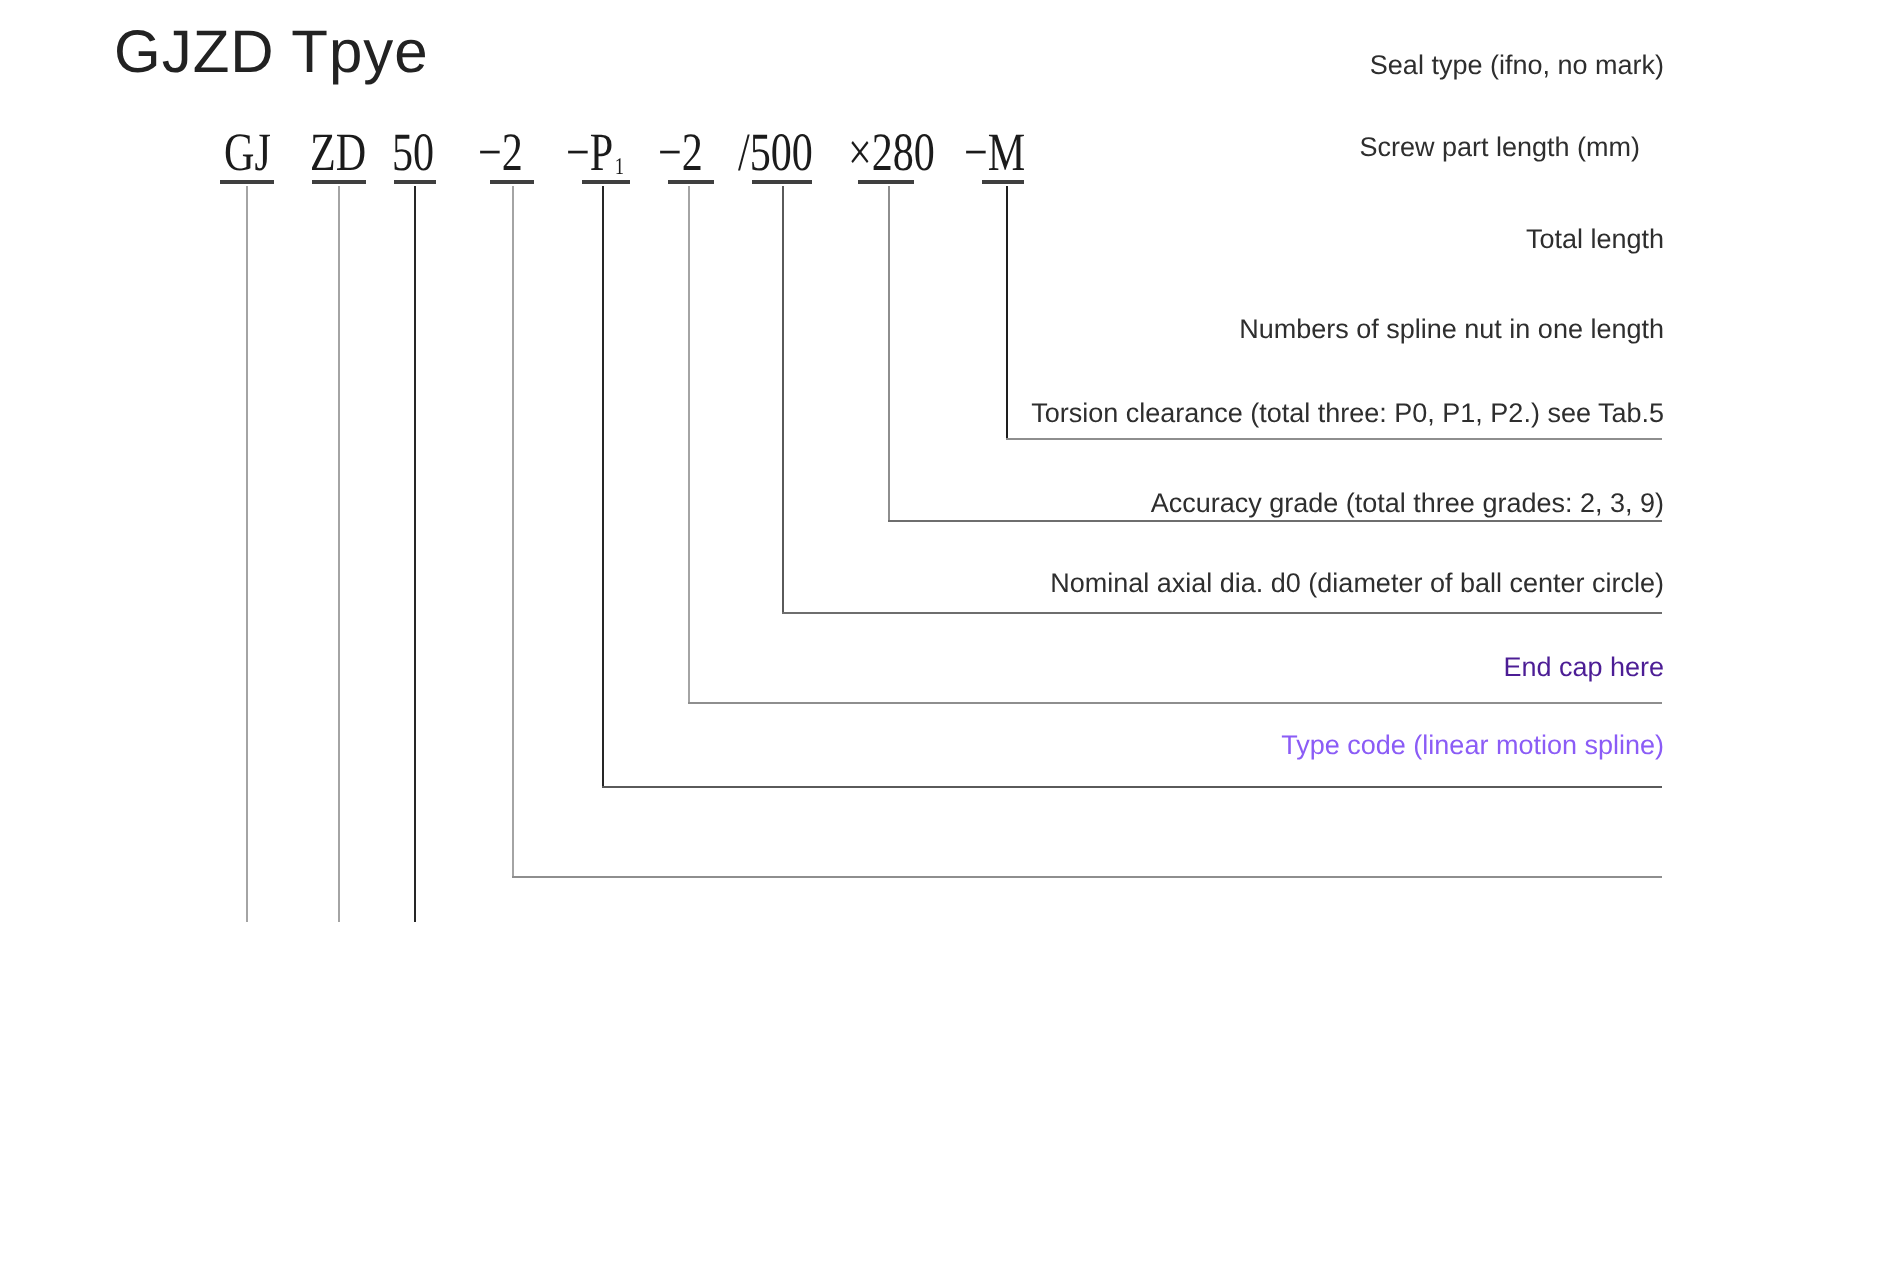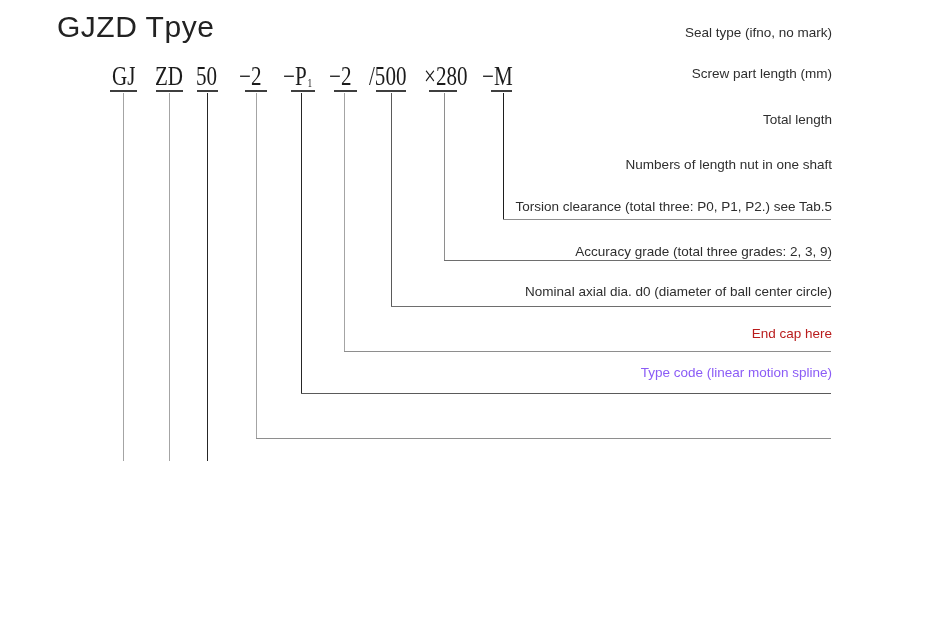--- a/index.html
+++ b/index.html
@@ -74,21 +74,21 @@
       <div class="code-underline" style="left: 110px; width: 27px; top: 90px; background: rgb(63, 63, 63);"></div>
       <div class="v-line" style="left: 123px; top: 93px; height: 467px; background: rgb(164, 164, 164);"></div>
       <div class="h-line" style="left: 123px; top: 559px; width: 708px; background: rgb(45, 45, 45);"></div>
       <div class="desc-label" style="right: 108px; bottom: 81px; color: #8b5cf6;">
         <div>Type code (linear motion spline)</div>
       </div>
       <div class="code-text" style="left: 155px; color: rgb(27, 27, 27);">ZD</div>
       <div class="code-underline" style="left: 156px; width: 27px; top: 90px; background: rgb(63, 63, 63);"></div>
       <div class="v-line" style="left: 169px; top: 93px; height: 428px; background: rgb(164, 164, 164);"></div>
       <div class="h-line" style="left: 169px; top: 520px; width: 662px; background: rgb(142, 142, 142);"></div>
-      <div class="desc-label" style="right: 108px; bottom: 120px; color: #b91c1c; padding-left: 28px;">
+      <div class="desc-label" style="right: 108px; bottom: 120px; color: #4c1d95; padding-left: 28px;">
         <div>End cap here</div>
       </div>
       <div class="code-text" style="left: 196px; color: rgb(27, 27, 27);">50</div>
       <div class="code-underline" style="left: 197px; width: 21px; top: 90px; background: rgb(63, 63, 63);"></div>
       <div class="v-line" style="left: 207px; top: 93px; height: 386px; background: rgb(38, 38, 38);"></div>
       <div class="h-line" style="left: 207px; top: 478px; width: 624px; background: rgb(90, 90, 90);"></div>
       <div class="desc-label" style="right: 108px; bottom: 162px; color: rgb(46, 46, 46);">
         <div>Nominal axial dia. d0 (diameter of ball center circle)</div>
       </div>
       <div class="code-text" style="left: 239px; color: rgb(27, 27, 27);">−2</div>
@@ -103,34 +103,34 @@
       <div class="v-line" style="left: 301px; top: 93px; height: 301px; background: rgb(38, 38, 38);"></div>
       <div class="h-line" style="left: 301px; top: 393px; width: 530px; background: rgb(90, 90, 90);"></div>
       <div class="desc-label" style="right: 108px; bottom: 247px; color: rgb(46, 46, 46);">
         <div>Torsion clearance (total three: P0, P1, P2.) see Tab.5</div>
       </div>
       <div class="code-text" style="left: 329px; color: rgb(27, 27, 27);">−2</div>
       <div class="code-underline" style="left: 334px; width: 23px; top: 90px; background: rgb(63, 63, 63);"></div>
       <div class="v-line" style="left: 344px; top: 93px; height: 259px; background: rgb(164, 164, 164);"></div>
       <div class="h-line" style="left: 344px; top: 351px; width: 487px; background: rgb(142, 142, 142);"></div>
       <div class="desc-label" style="right: 108px; bottom: 289px; color: rgb(46, 46, 46);">
-        <div>Numbers of length nut in one shaft</div>
+        <div>Numbers of spline nut in one length</div>
       </div>
       <div class="code-text" style="left: 369px; color: rgb(27, 27, 27);">/500</div>
       <div class="code-underline" style="left: 376px; width: 30px; top: 90px; background: rgb(63, 63, 63);"></div>
       <div class="v-line" style="left: 391px; top: 93px; height: 214px; background: rgb(90, 90, 90);"></div>
       <div class="h-line" style="left: 391px; top: 306px; width: 440px; background: rgb(110, 110, 110);"></div>
       <div class="desc-label" style="right: 108px; bottom: 334px; color: rgb(46, 46, 46); text-align: center;">
         <div>Total length</div>
       </div>
       <div class="code-text" style="left: 424px; color: rgb(27, 27, 27);">×280</div>
       <div class="code-underline" style="left: 429px; width: 28px; top: 90px; background: rgb(63, 63, 63);"></div>
       <div class="v-line" style="left: 444px; top: 93px; height: 168px; background: rgb(142, 142, 142);"></div>
       <div class="h-line" style="left: 444px; top: 260px; width: 387px; background: rgb(110, 110, 110);"></div>
-      <div class="desc-label" style="right: 108px; bottom: 380px; color: rgb(46, 46, 46);">
+      <div class="desc-label" style="right: 120px; bottom: 380px; color: rgb(46, 46, 46);">
         <div>Screw part length (mm)</div>
       </div>
       <div class="code-text" style="left: 482px; color: rgb(27, 27, 27);">−M</div>
       <div class="code-underline" style="left: 491px; width: 21px; top: 90px; background: rgb(63, 63, 63);"></div>
       <div class="v-line" style="left: 503px; top: 93px; height: 127px; background: rgb(30, 30, 30);"></div>
       <div class="h-line" style="left: 503px; top: 219px; width: 328px; background: rgb(142, 142, 142);"></div>
       <div class="desc-label" style="right: 108px; bottom: 421px; color: rgb(46, 46, 46); margin-top: 48px;">
         <div>Seal type (ifno, no mark)</div>
       </div>
     </div>

